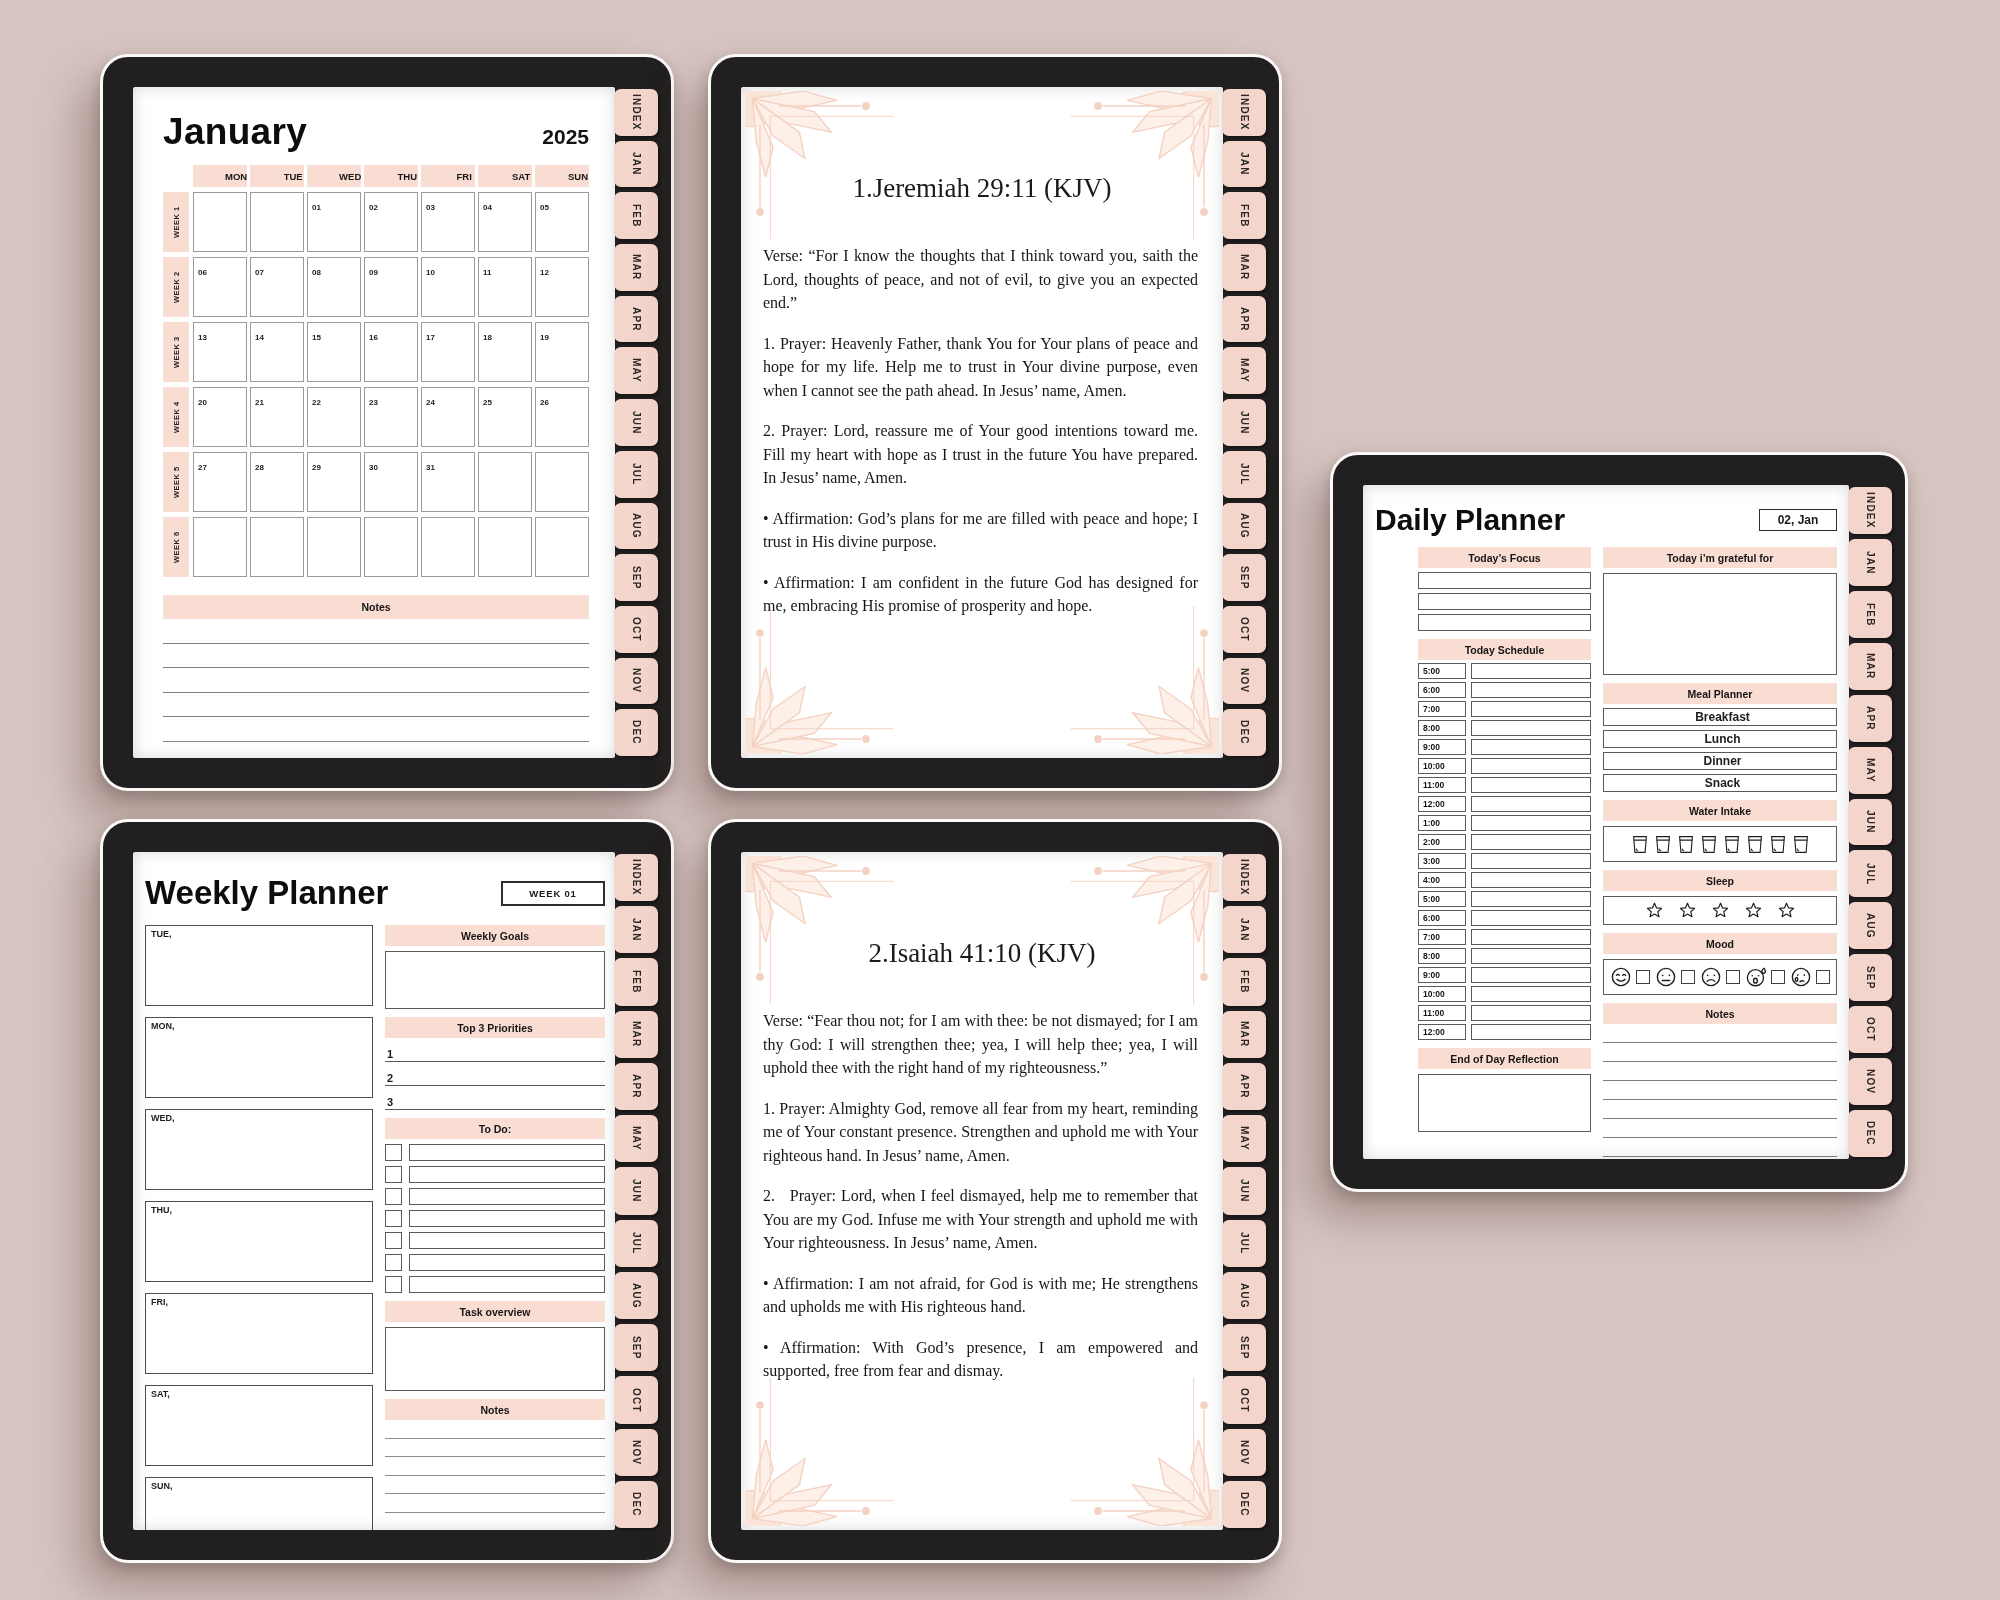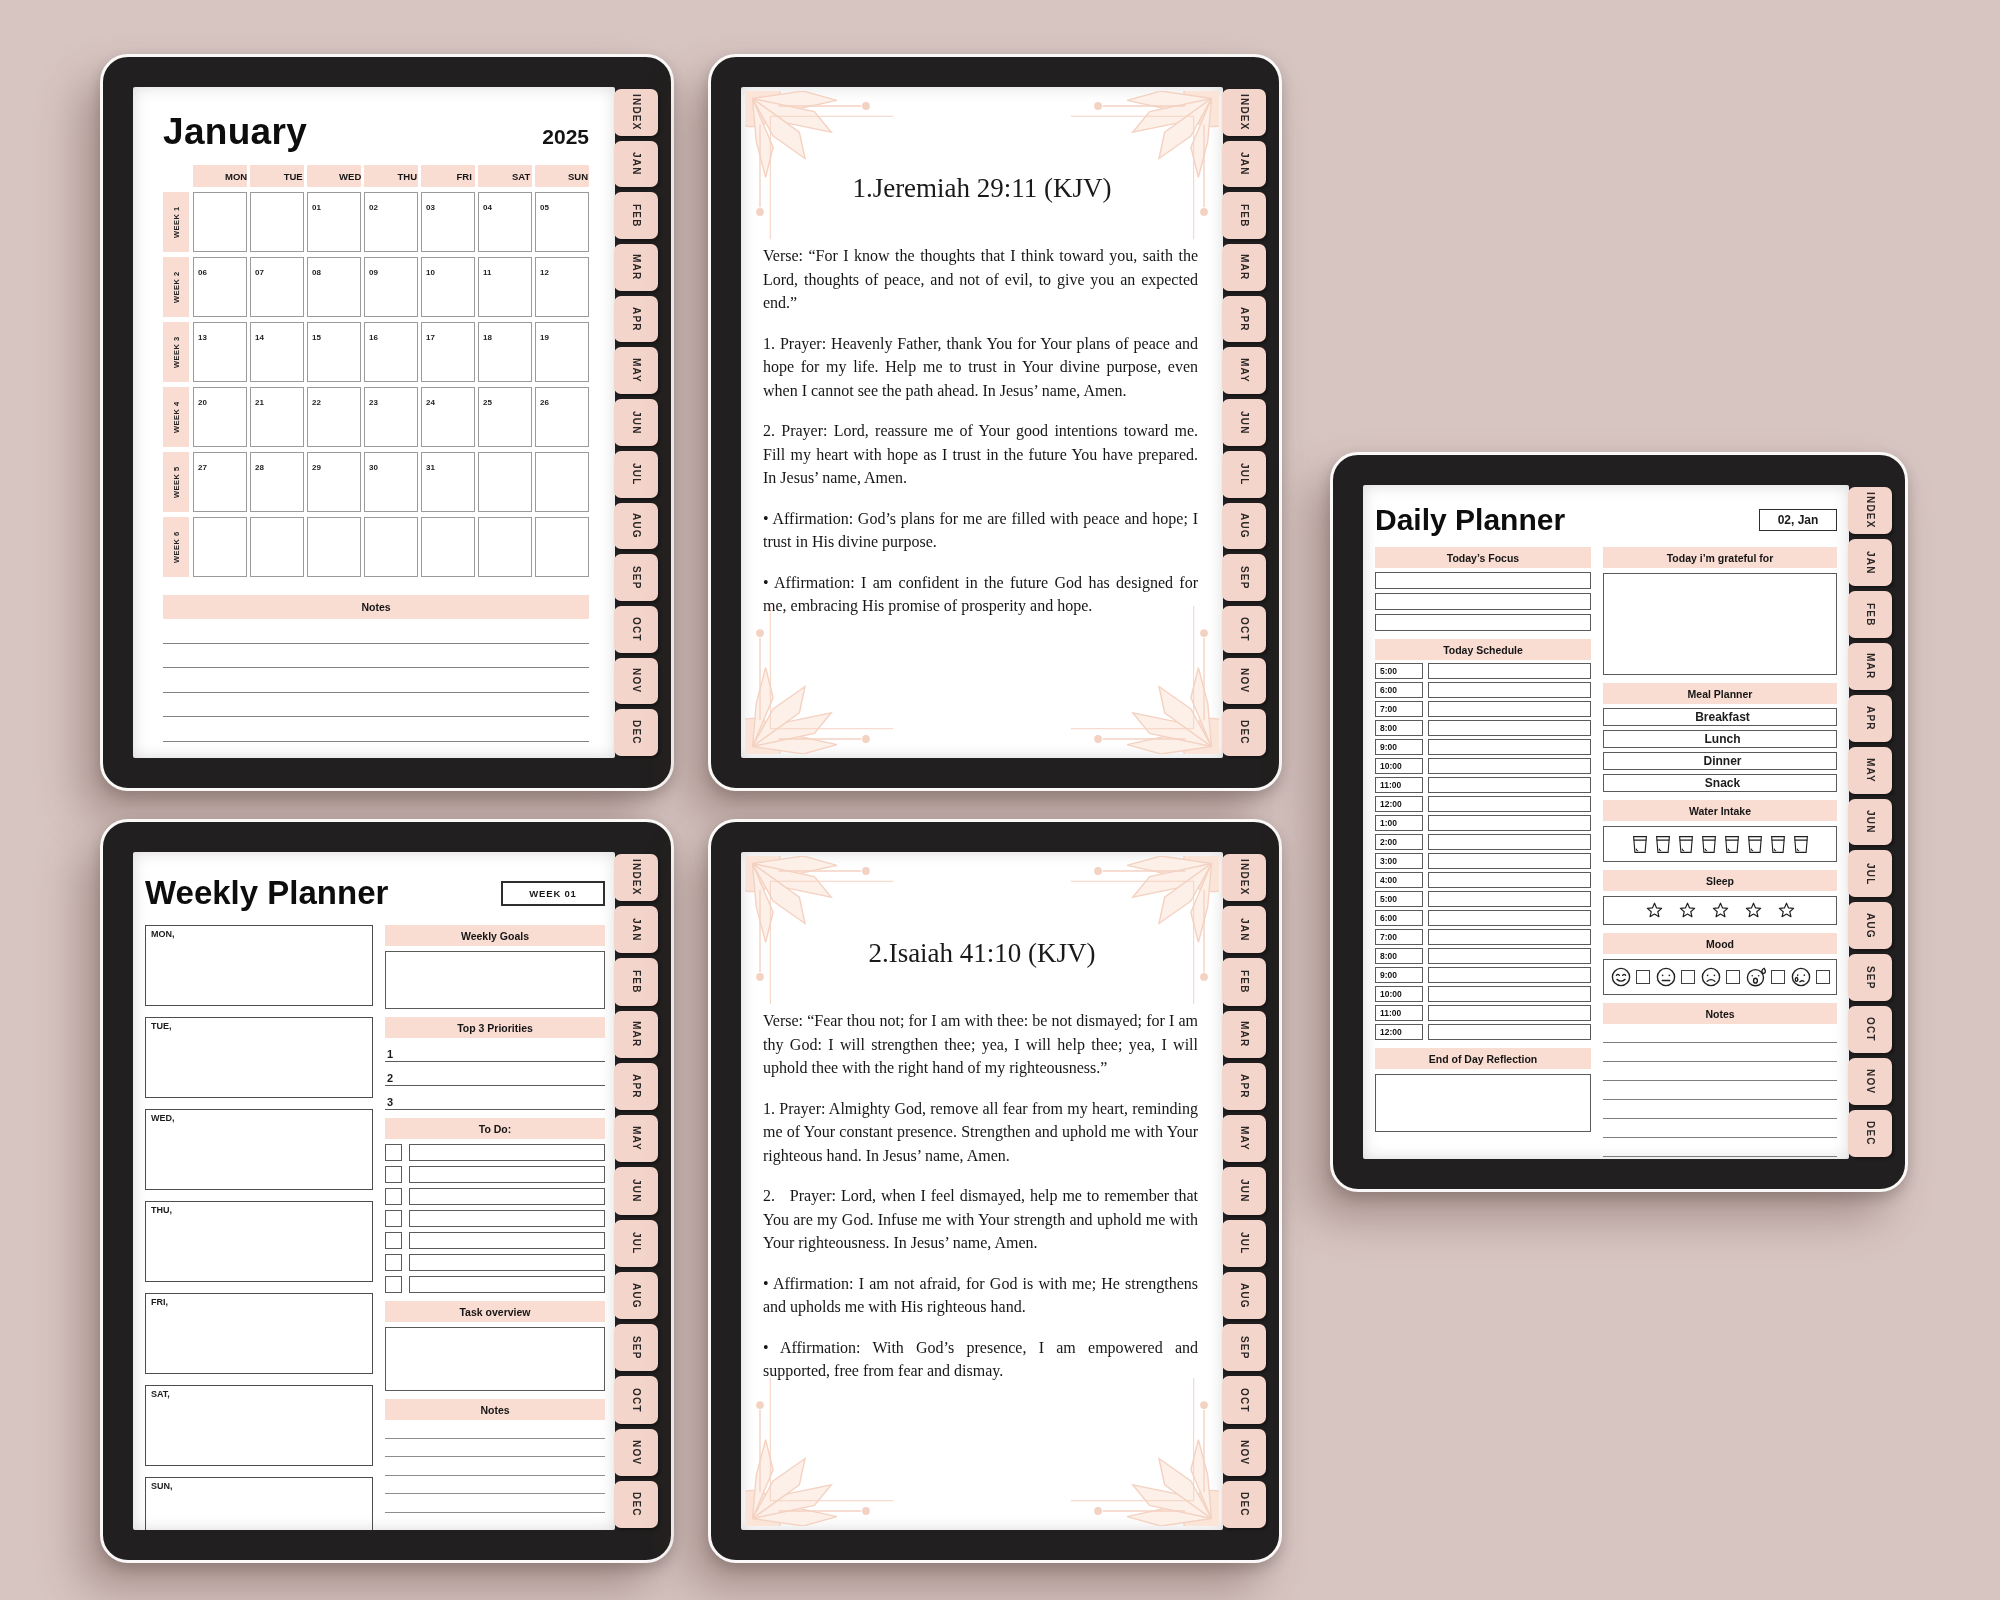--- a/index.html
+++ b/index.html
@@ -72,21 +72,21 @@
   .todo-row{display:flex;gap:7px;margin-top:5px;}
   .todo-check{width:15px;height:15px;border:1.6px solid var(--boxline);}
   .todo-bar{flex:1;height:15px;border:1.6px solid var(--boxline);}
   .taskbox{height:62px;border:1.6px solid var(--boxline);margin-top:5px;}
   
   .dp-titlerow{display:flex;align-items:center;justify-content:space-between;margin:18px 12px 0 12px;}
   .dp-title{font-size:30px;font-weight:800;color:#0d0d0d;}
   .dp-badge{width:76px;height:20px;border:1.6px solid #2e2e2e;display:flex;align-items:center;
     justify-content:center;font-size:12px;font-weight:700;color:#1a1a1a;}
   .dp-cols{display:flex;gap:12px;margin:10px 12px 0 12px;}
-  .dp-left{width:238px;}
+  .dp-left{width:238px;margin-left:43px;}
   .dp-right{flex:1;}
   .focus-row{height:15px;border:1.5px solid var(--boxline);margin-top:4px;}
   .sch-row{display:flex;gap:5px;margin-top:3px;}
   .sch-time{width:42px;height:14px;border:1.5px solid var(--boxline);font-size:8.5px;font-weight:700;
     display:flex;align-items:center;padding-left:4px;color:#141414;}
   .sch-entry{flex:1;border:1.5px solid var(--boxline);}
   .reflect-box{height:56px;border:1.5px solid var(--boxline);margin-top:5px;}
   .grate-box{height:100px;border:1.5px solid var(--boxline);margin-top:5px;}
   .meal-row{height:16px;border:1.5px solid var(--boxline);margin-top:4px;font-size:12px;font-weight:700;
     display:flex;align-items:center;padding-left:5px;color:#1c1c1c;justify-content:center;}
@@ -407,23 +407,23 @@
   </div>
 
   <div class="tablet" style="left:100px;top:819px;width:568px;height:738px;">
     <div class="screen-page">
       <div class="wk-titlerow">
         <div class="wk-title">Weekly Planner</div>
         <div class="wk-badge">WEEK 01</div>
       </div>
       <div class="wk-cols">
         <div class="wk-left">
+          <div class="wk-daybox"><span>TUE,</span></div>
+
           <div class="wk-daybox"><span>MON,</span></div>
-
-          <div class="wk-daybox"><span>TUE,</span></div>
 
           <div class="wk-daybox"><span>WED,</span></div>
 
           <div class="wk-daybox"><span>THU,</span></div>
 
           <div class="wk-daybox"><span>FRI,</span></div>
 
           <div class="wk-daybox"><span>SAT,</span></div>
 
           <div class="wk-daybox"><span>SUN,</span></div>

